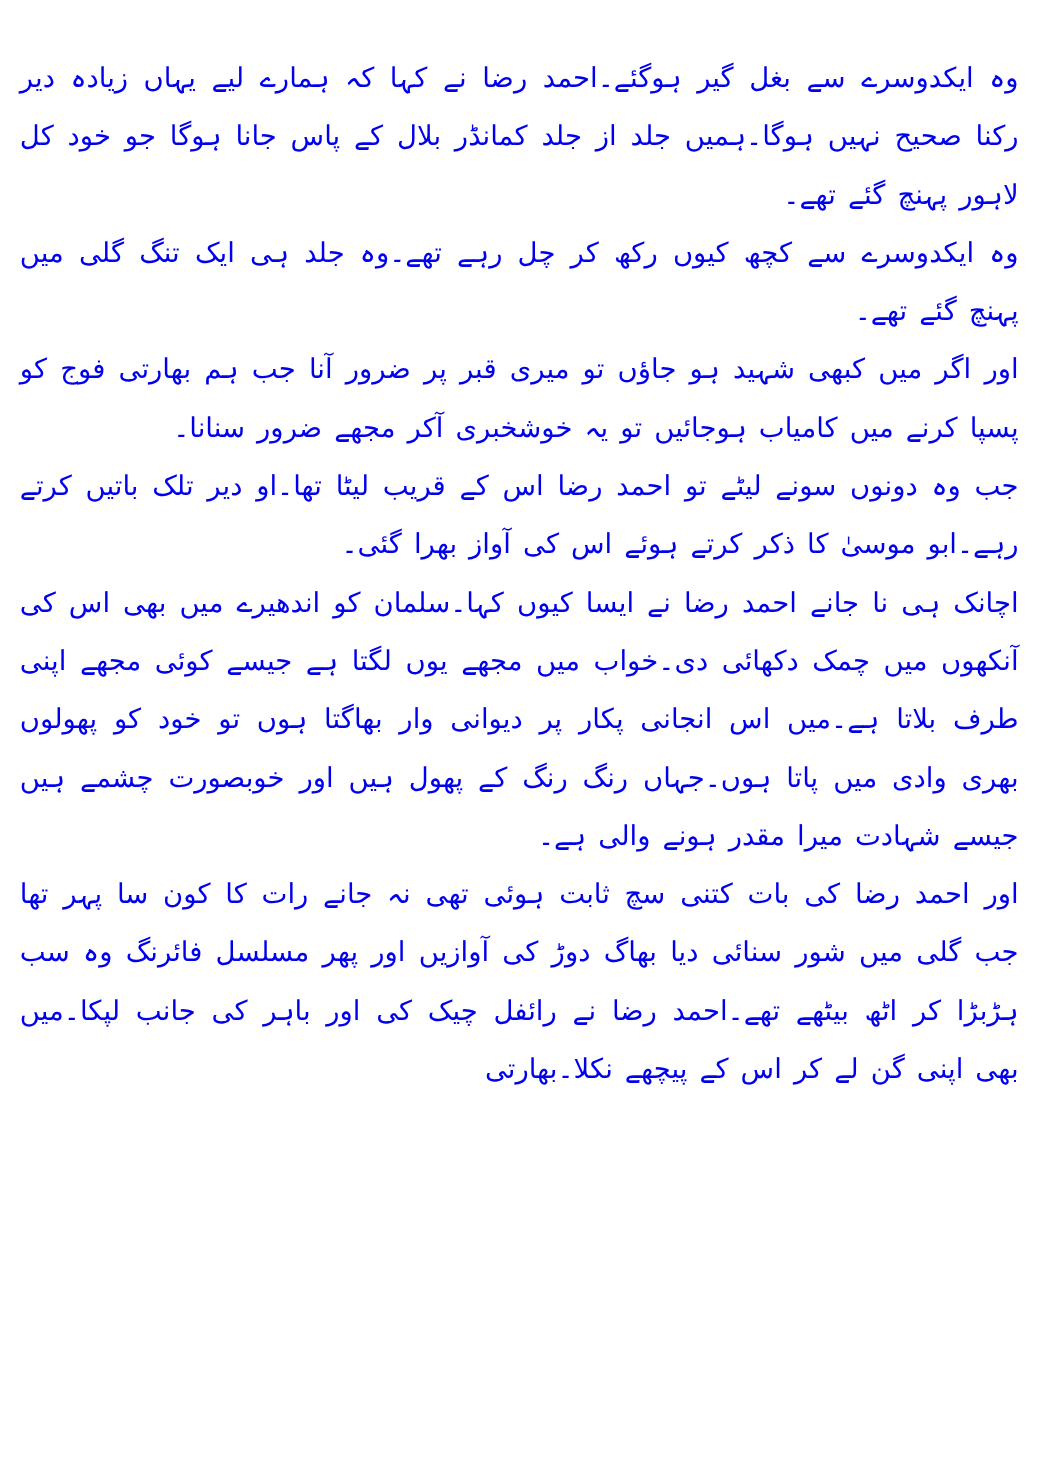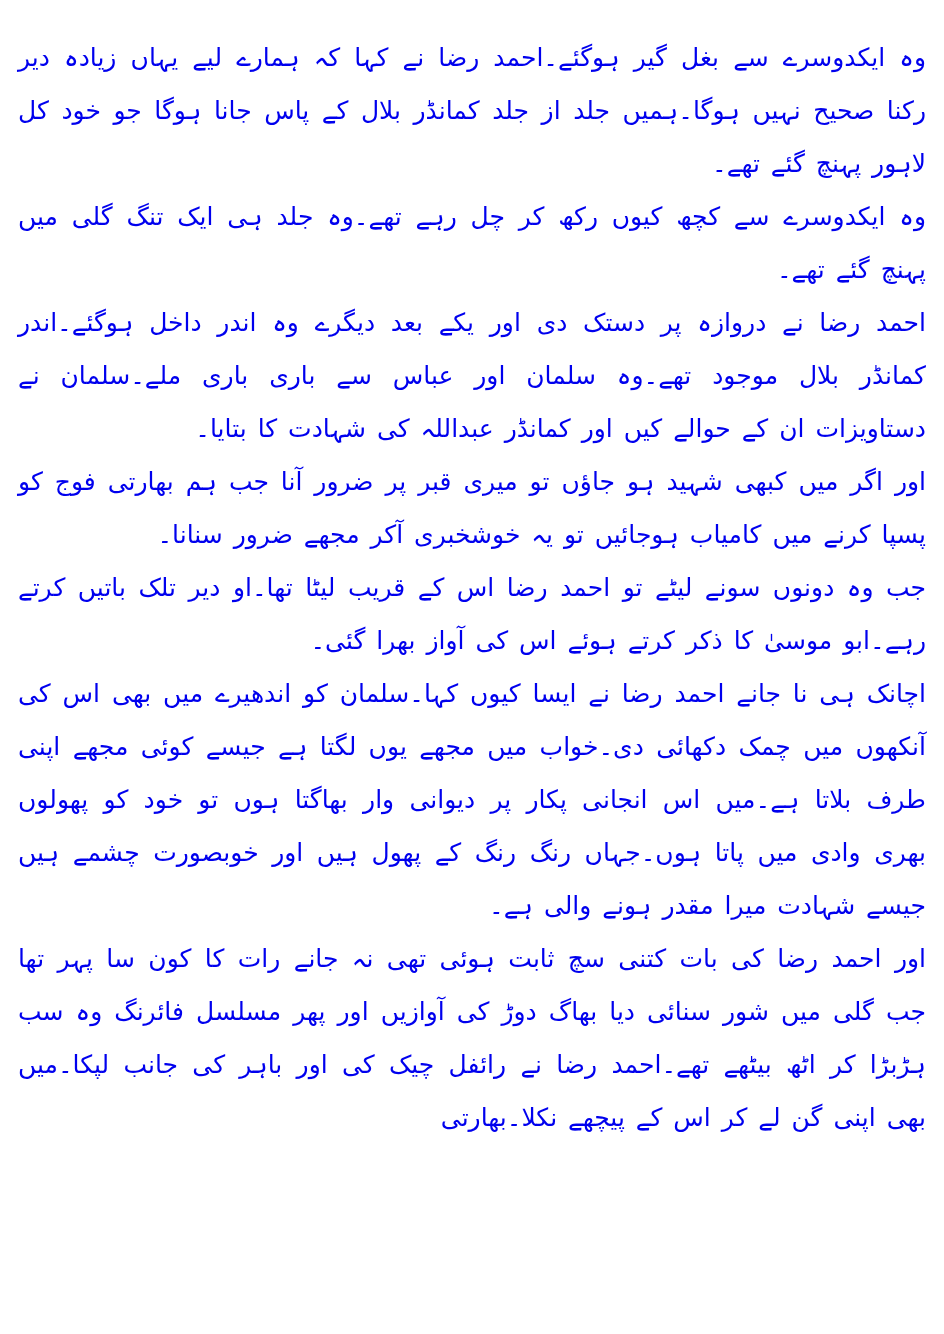--- a/index.html
+++ b/index.html
@@ -11,21 +11,21 @@
     width: 944px;
     height: 1334px;
     overflow: hidden;
     font-family: "DejaVu Sans", sans-serif;
   }
   .page {
     box-sizing: border-box;
     width: 944px;
     height: 1334px;
     background: #ffffff;
-    padding: 31px 18px 30px 18px;
+    padding: 44px 18px 30px 18px;
     overflow: hidden;
     border-radius: 22px;
   }
   .text-body {
     direction: rtl;
     unicode-bidi: embed;
     color: #0000ee;
   }
   .para {
     margin: 0;
@@ -38,19 +38,18 @@
     color: inherit;
   }
 </style>
 </head>
 <body>
 
 <div class="page" style="background: rgb(255, 255, 255);">
   <div class="text-body" lang="ur" dir="rtl" style="color: rgb(0, 0, 238);">
       <p class="para">وہ ایکدوسرے سے بغل گیر ہوگئے۔احمد رضا نے کہا کہ ہمارے لیے یہاں زیادہ دیر رکنا صحیح نہیں ہوگا۔ہمیں جلد از جلد کمانڈر بلال کے پاس جانا ہوگا جو خود کل لاہور پہنچ گئے تھے۔</p>
       <p class="para">وہ ایکدوسرے سے کچھ کیوں رکھ کر چل رہے تھے۔وہ جلد ہی ایک تنگ گلی میں پہنچ گئے تھے۔</p>
-      <p class="para">احمد رضا نے دروازہ پر دستک دی اور یکے بعد دیگرے وہ اندر داخل ہوگئے۔اندر کمانڈر بلال موجود تھے۔وہ سلمان اور عباس سے باری باری ملے۔سلمان نے دستاویزات ان کے حوالے کیں اور کمانڈر عبداللہ کی شہادت کا بتایا۔</p>
       <p class="para">اور اگر میں کبھی شہید ہو جاؤں تو میری قبر پر ضرور آنا جب ہم بھارتی فوج کو پسپا کرنے میں کامیاب ہوجائیں تو یہ خوشخبری آکر مجھے ضرور سنانا۔</p>
       <p class="para">جب وہ دونوں سونے لیٹے تو احمد رضا اس کے قریب لیٹا تھا۔او دیر تلک باتیں کرتے رہے۔ابو موسیٰ کا ذکر کرتے ہوئے اس کی آواز بھرا گئی۔</p>
       <p class="para">اچانک ہی نا جانے احمد رضا نے ایسا کیوں کہا۔سلمان کو اندھیرے میں بھی اس کی آنکھوں میں چمک دکھائی دی۔خواب میں مجھے یوں لگتا ہے جیسے کوئی مجھے اپنی طرف بلاتا ہے۔میں اس انجانی پکار پر دیوانی وار بھاگتا ہوں تو خود کو پھولوں بھری وادی میں پاتا ہوں۔جہاں رنگ رنگ کے پھول ہیں اور خوبصورت چشمے ہیں جیسے شہادت میرا مقدر ہونے والی ہے۔</p>
       <p class="para">اور احمد رضا کی بات کتنی سچ ثابت ہوئی تھی نہ جانے رات کا کون سا پہر تھا جب گلی میں شور سنائی دیا بھاگ دوڑ کی آوازیں اور پھر مسلسل فائرنگ وہ سب ہڑبڑا کر اٹھ بیٹھے تھے۔احمد رضا نے رائفل چیک کی اور باہر کی جانب لپکا۔میں بھی اپنی گن لے کر اس کے پیچھے نکلا۔بھارتی</p>
     </div>
 </div>
 
 </body></html>

